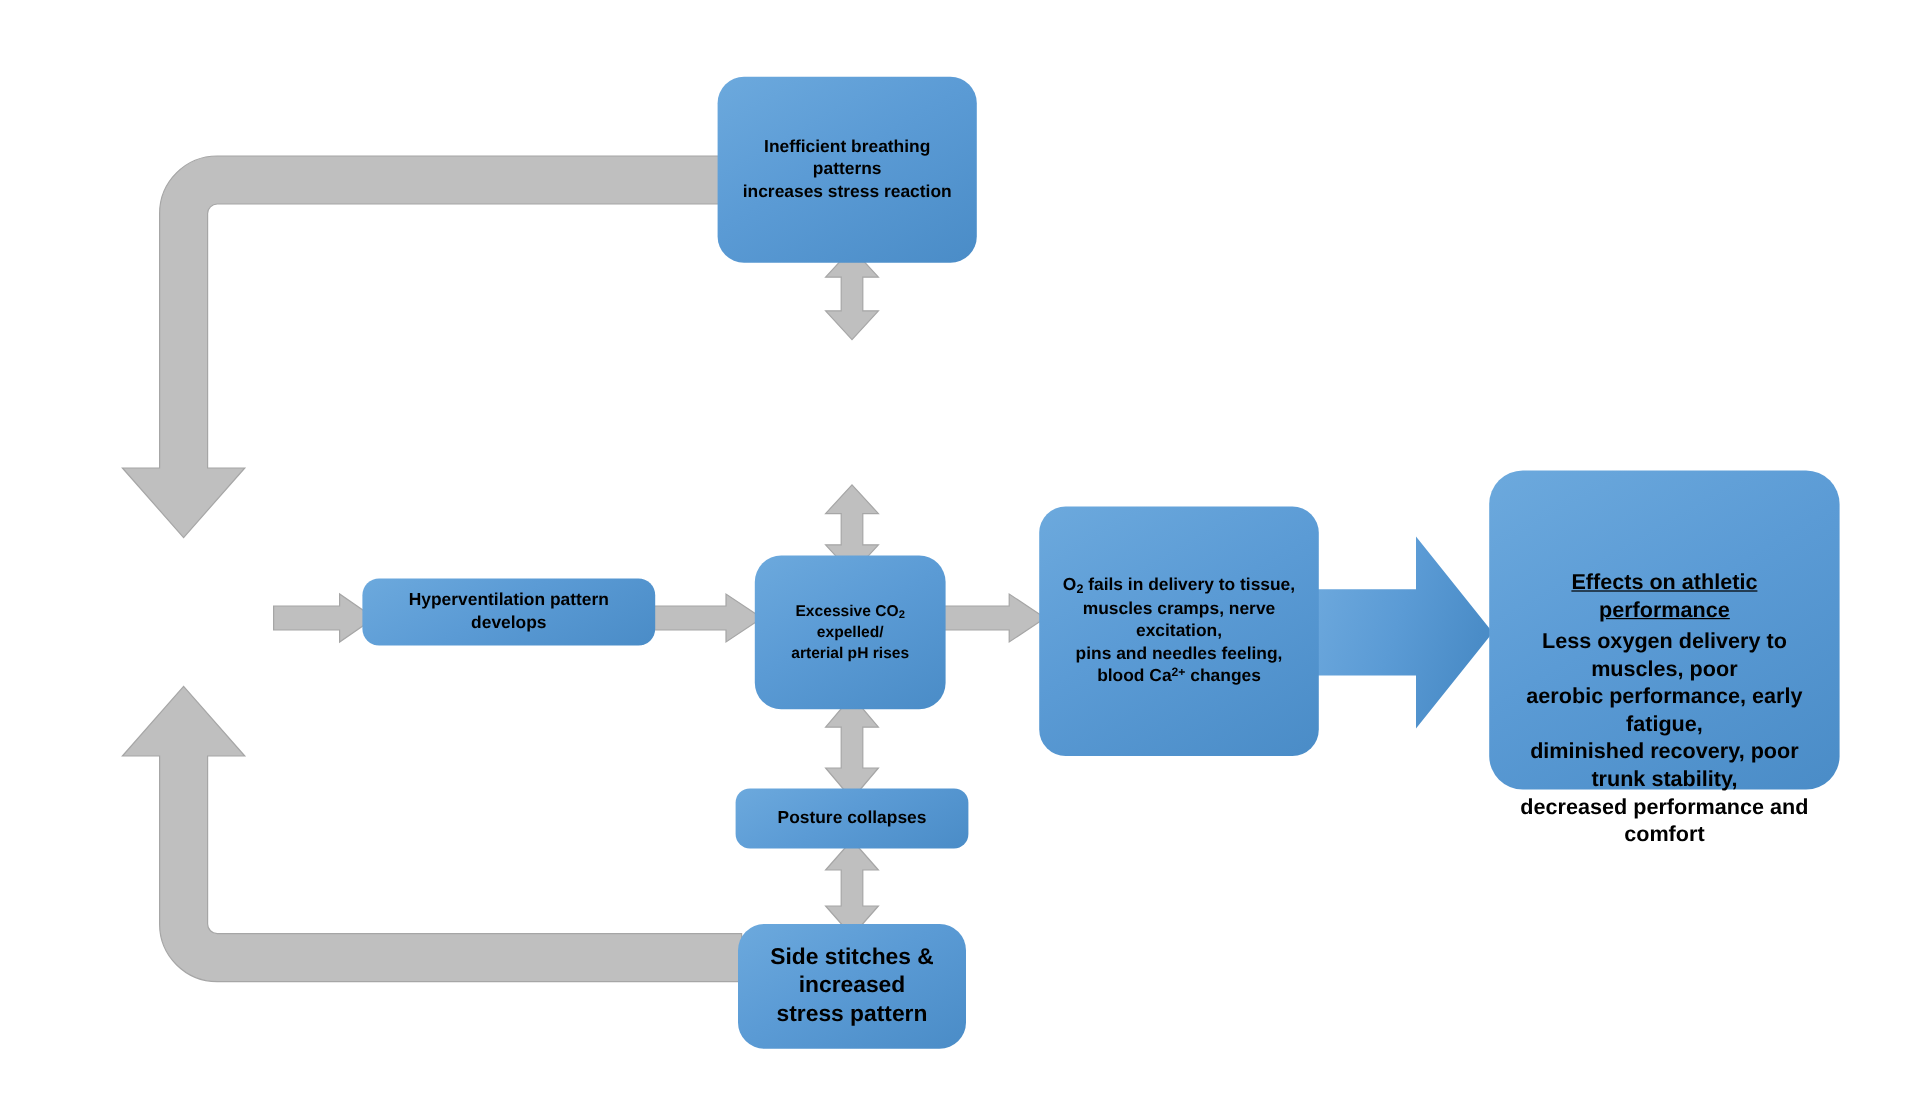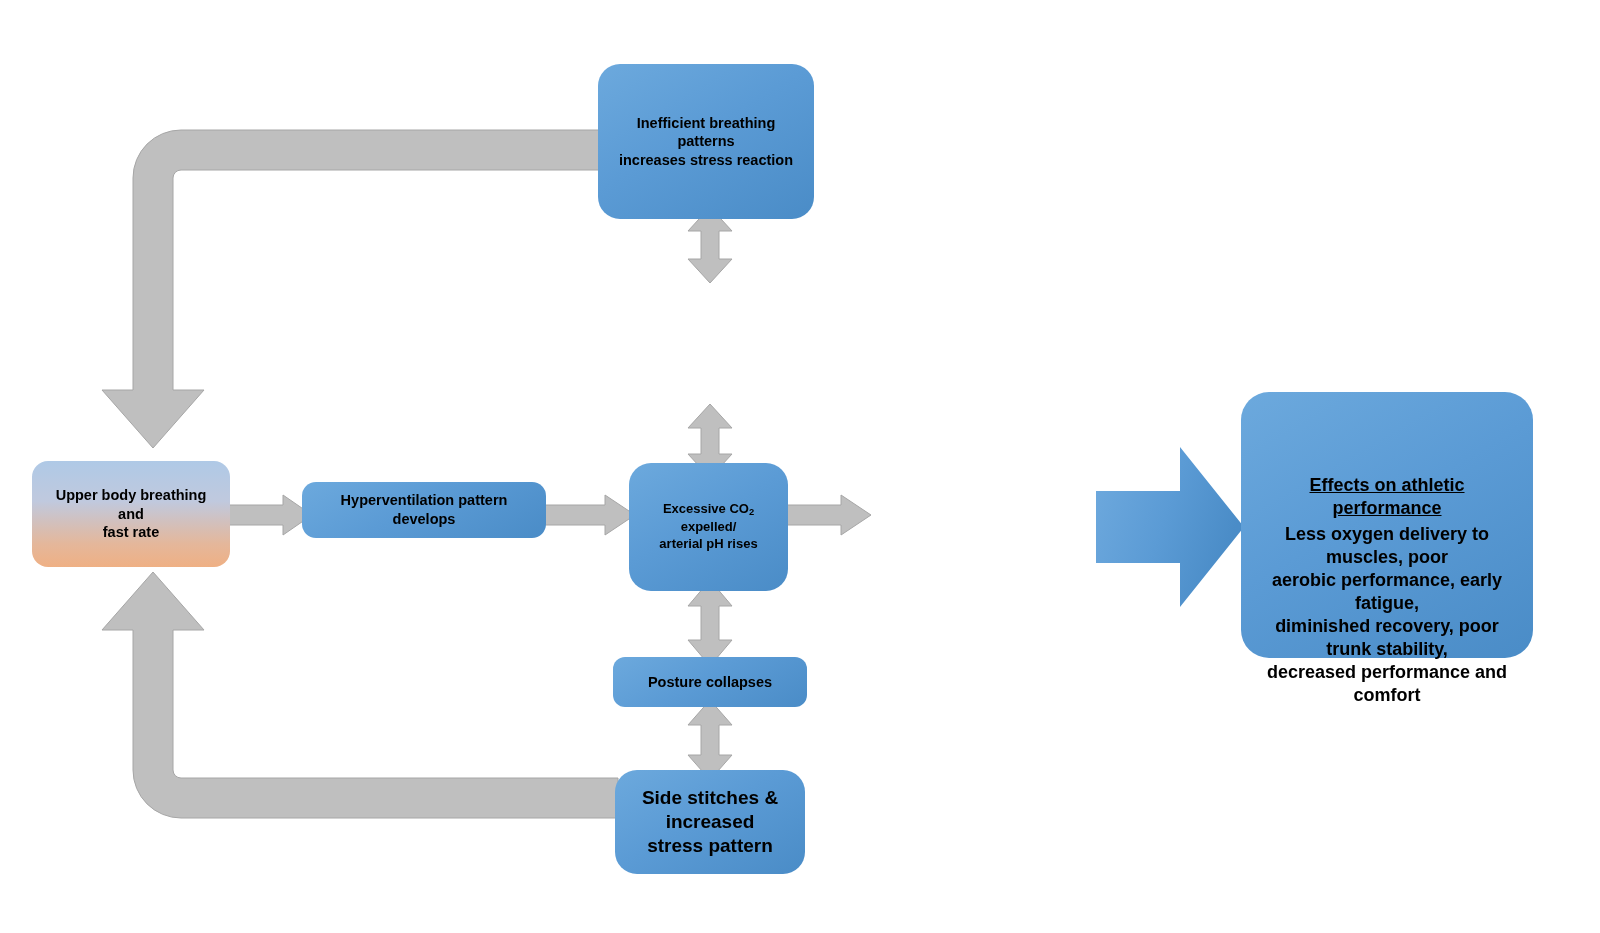--- a/index.html
+++ b/index.html
@@ -128,23 +128,20 @@
         <linearGradient id="bigArrowGrad" x1="0" y1="0" x2="1" y2="0.35">
           <stop offset="0%" stop-color="#6FAADE"></stop>
           <stop offset="55%" stop-color="#5B9BD5"></stop>
           <stop offset="100%" stop-color="#4A8CC7"></stop>
         </linearGradient>
       </defs>
       <path d="M 0 44 L 84 44 L 84 0 L 148 80 L 84 160 L 84 116 L 0 116 Z" fill="url(#bigArrowGrad)"></path>
     </svg>
   </div>
 
-  <div class="node" id="n-upper">
-    <span class="node-text"><span>Upper body breathing and</span><br><span>fast rate</span></span>
-  </div>
 
   <div class="node node-blue" id="n-hyper">
     <span class="node-text">Hyperventilation pattern develops</span>
   </div>
 
   <div class="node node-blue" id="n-ineff">
     <span class="node-text"><span>Inefficient breathing patterns</span><br><span>increases stress reaction</span></span>
   </div>
 
 
@@ -153,18 +150,21 @@
   </div>
 
   <div class="node node-blue" id="n-posture">
     <span class="node-text">Posture collapses</span>
   </div>
 
   <div class="node node-blue" id="n-side">
     <span class="node-text"><span>Side stitches &amp; increased</span><br><span>stress pattern</span></span>
   </div>
 
+  <div class="node node-blue" id="n-o2">
+    <span class="node-text"><span>O</span><sub>2</sub><span> fails in delivery to tissue,</span><br><span>muscles cramps, nerve excitation,</span><br><span>pins and needles feeling,</span><br><span>blood Ca</span><sup>2+</sup><span> changes</span></span>
+  </div>
 
   <div class="node node-blue" id="n-effects">
     <span class="node-text"><span class="node-title">Effects on athletic performance</span><span>Less oxygen delivery to muscles, poor</span><br><span>aerobic performance, early fatigue,</span><br><span>diminished recovery, poor trunk stability,</span><br><span>decreased performance and comfort</span></span>
   </div>
 
 </div>
 
 </body></html>

